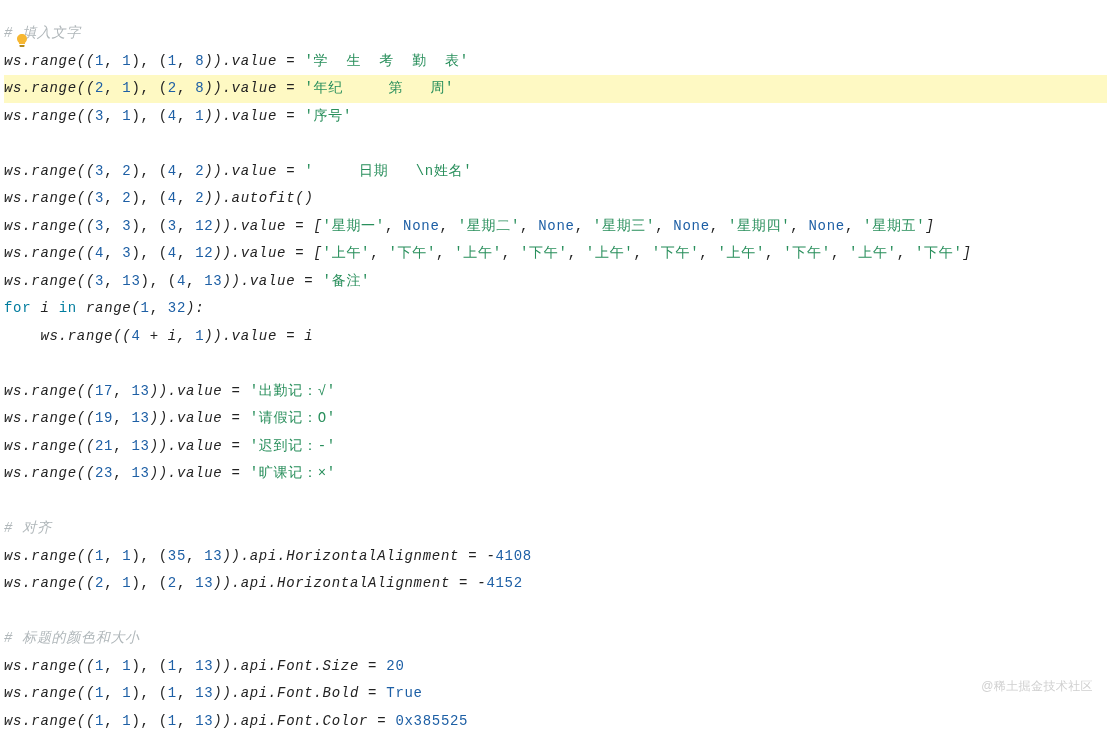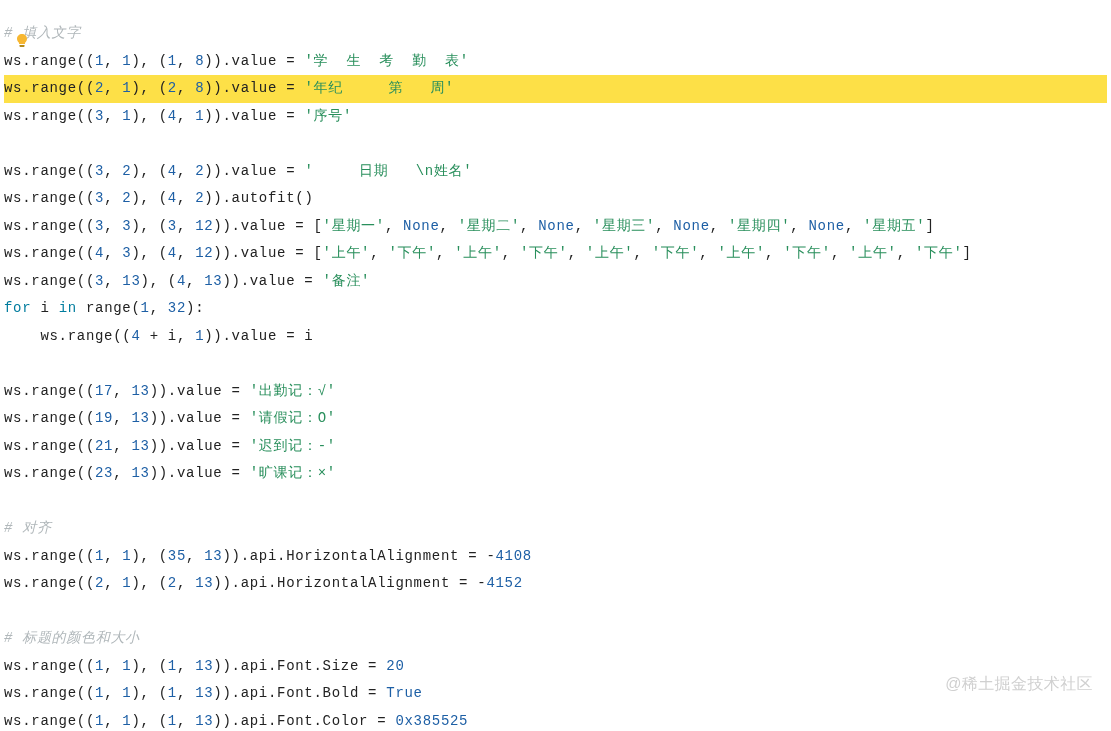--- a/index.html
+++ b/index.html
@@ -13,45 +13,45 @@
     margin: 0;
     padding: 20px 4px 8px 4px;
     font-family: Consolas, "Courier New", monospace;
     font-size: 14px;
     line-height: 27.5px;
     letter-spacing: 0.7px;
     color: #222;
     white-space: pre;
   }
   .code .line { display: block; }
-  .code .line.hl { background: #fde047; }
+  .code .line.hl { background: #fef9c3; }
   .c  { color: #b0b7ba; font-style: italic; }  
   .kw { color: #007c9e; font-family: Liberation Mono, monospace; }                       
   .n  { color: #1d5fa5; }                       
   .s  { color: #298f5c; text-align: center; }                       
-  .id { color: #222; }
+  .id { color: #222; font-style: italic; }
   .p  { color: #222; }
 
   .bulb {
     position: absolute;
     left: 14px;
     top: 33px;
     width: 16px;
     height: 16px;
     pointer-events: none;
   }
   .bulb svg path.bulbhead { fill: #f7b731; }
   .bulb svg path.bulbbase { fill: #b58a1a; }
 
   .watermark {
     position: absolute;
     right: 18px;
     bottom: 36px;
     font-family: -apple-system, "PingFang SC", "Microsoft YaHei", sans-serif;
-    font-size: 16px;
+    font-size: 12px;
     color: #d0d0d0;
     letter-spacing: 0.4px;
   }
 </style>
 </head>
 <body>
 
 <pre class="code" id="code"><span class="line"><span class="c"># 填入文字</span></span><span class="line"><span class="id">ws.range((</span><span class="n">1</span><span class="p">, </span><span class="n">1</span><span class="p">), (</span><span class="n">1</span><span class="p">, </span><span class="n">8</span><span class="id">)).value = </span><span class="s">'学  生  考  勤  表'</span></span><span class="line hl"><span class="id">ws.range((</span><span class="n">2</span><span class="p">, </span><span class="n">1</span><span class="p">), (</span><span class="n">2</span><span class="p">, </span><span class="n">8</span><span class="id">)).value = </span><span class="s">'年纪     第   周'</span></span><span class="line"><span class="id">ws.range((</span><span class="n">3</span><span class="p">, </span><span class="n">1</span><span class="p">), (</span><span class="n">4</span><span class="p">, </span><span class="n">1</span><span class="id">)).value = </span><span class="s">'序号'</span></span><span class="line">&nbsp;</span><span class="line"><span class="id">ws.range((</span><span class="n">3</span><span class="p">, </span><span class="n">2</span><span class="p">), (</span><span class="n">4</span><span class="p">, </span><span class="n">2</span><span class="id">)).value = </span><span class="s">'     日期   \n姓名'</span></span><span class="line"><span class="id">ws.range((</span><span class="n">3</span><span class="p">, </span><span class="n">2</span><span class="p">), (</span><span class="n">4</span><span class="p">, </span><span class="n">2</span><span class="id">)).autofit()</span></span><span class="line"><span class="id">ws.range((</span><span class="n">3</span><span class="p">, </span><span class="n">3</span><span class="p">), (</span><span class="n">3</span><span class="p">, </span><span class="n">12</span><span class="id">)).value = [</span><span class="s">'星期一'</span><span class="p">, </span><span class="n">None</span><span class="p">, </span><span class="s">'星期二'</span><span class="p">, </span><span class="n">None</span><span class="p">, </span><span class="s">'星期三'</span><span class="p">, </span><span class="n">None</span><span class="p">, </span><span class="s">'星期四'</span><span class="p">, </span><span class="n">None</span><span class="p">, </span><span class="s">'星期五'</span><span class="id">]</span></span><span class="line"><span class="id">ws.range((</span><span class="n">4</span><span class="p">, </span><span class="n">3</span><span class="p">), (</span><span class="n">4</span><span class="p">, </span><span class="n">12</span><span class="id">)).value = [</span><span class="s">'上午'</span><span class="p">, </span><span class="s">'下午'</span><span class="p">, </span><span class="s">'上午'</span><span class="p">, </span><span class="s">'下午'</span><span class="p">, </span><span class="s">'上午'</span><span class="p">, </span><span class="s">'下午'</span><span class="p">, </span><span class="s">'上午'</span><span class="p">, </span><span class="s">'下午'</span><span class="p">, </span><span class="s">'上午'</span><span class="p">, </span><span class="s">'下午'</span><span class="id">]</span></span><span class="line"><span class="id">ws.range((</span><span class="n">3</span><span class="p">, </span><span class="n">13</span><span class="p">), (</span><span class="n">4</span><span class="p">, </span><span class="n">13</span><span class="id">)).value = </span><span class="s">'备注'</span></span><span class="line"><span class="kw">for</span><span class="id"> i </span><span class="kw">in</span><span class="id"> range(</span><span class="n">1</span><span class="p">, </span><span class="n">32</span><span class="id">):</span></span><span class="line">    <span class="id">ws.range((</span><span class="n">4</span><span class="id"> + i, </span><span class="n">1</span><span class="id">)).value = i</span></span><span class="line">&nbsp;</span><span class="line"><span class="id">ws.range((</span><span class="n">17</span><span class="p">, </span><span class="n">13</span><span class="id">)).value = </span><span class="s">'出勤记：√'</span></span><span class="line"><span class="id">ws.range((</span><span class="n">19</span><span class="p">, </span><span class="n">13</span><span class="id">)).value = </span><span class="s">'请假记：O'</span></span><span class="line"><span class="id">ws.range((</span><span class="n">21</span><span class="p">, </span><span class="n">13</span><span class="id">)).value = </span><span class="s">'迟到记：-'</span></span><span class="line"><span class="id">ws.range((</span><span class="n">23</span><span class="p">, </span><span class="n">13</span><span class="id">)).value = </span><span class="s">'旷课记：×'</span></span><span class="line">&nbsp;</span><span class="line"><span class="c"># 对齐</span></span><span class="line"><span class="id">ws.range((</span><span class="n">1</span><span class="p">, </span><span class="n">1</span><span class="p">), (</span><span class="n">35</span><span class="p">, </span><span class="n">13</span><span class="id">)).api.HorizontalAlignment = -</span><span class="n">4108</span></span><span class="line"><span class="id">ws.range((</span><span class="n">2</span><span class="p">, </span><span class="n">1</span><span class="p">), (</span><span class="n">2</span><span class="p">, </span><span class="n">13</span><span class="id">)).api.HorizontalAlignment = -</span><span class="n">4152</span></span><span class="line">&nbsp;</span><span class="line"><span class="c"># 标题的颜色和大小</span></span><span class="line"><span class="id">ws.range((</span><span class="n">1</span><span class="p">, </span><span class="n">1</span><span class="p">), (</span><span class="n">1</span><span class="p">, </span><span class="n">13</span><span class="id">)).api.Font.Size = </span><span class="n">20</span></span><span class="line"><span class="id">ws.range((</span><span class="n">1</span><span class="p">, </span><span class="n">1</span><span class="p">), (</span><span class="n">1</span><span class="p">, </span><span class="n">13</span><span class="id">)).api.Font.Bold = </span><span class="n">True</span></span><span class="line"><span class="id">ws.range((</span><span class="n">1</span><span class="p">, </span><span class="n">1</span><span class="p">), (</span><span class="n">1</span><span class="p">, </span><span class="n">13</span><span class="id">)).api.Font.Color = </span><span class="n">0x385525</span></span></pre>
 
 <div class="bulb">

